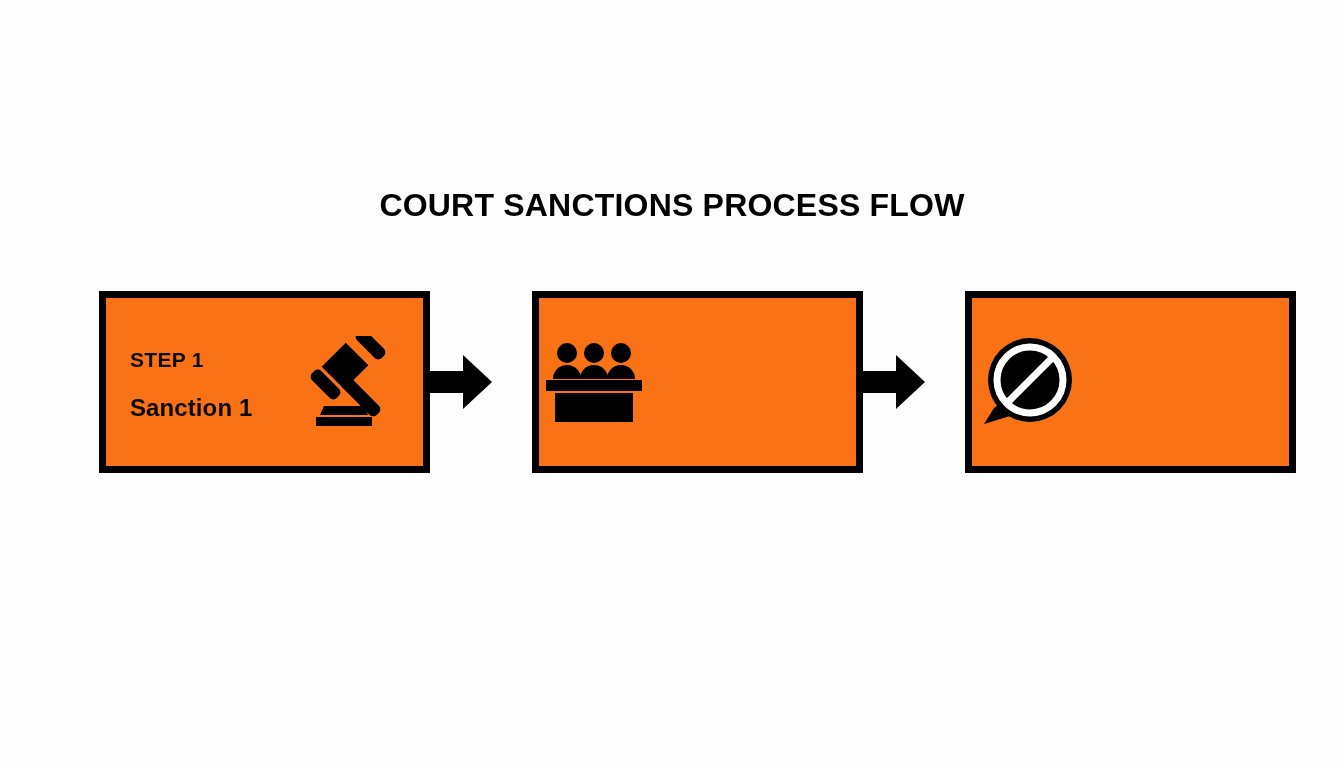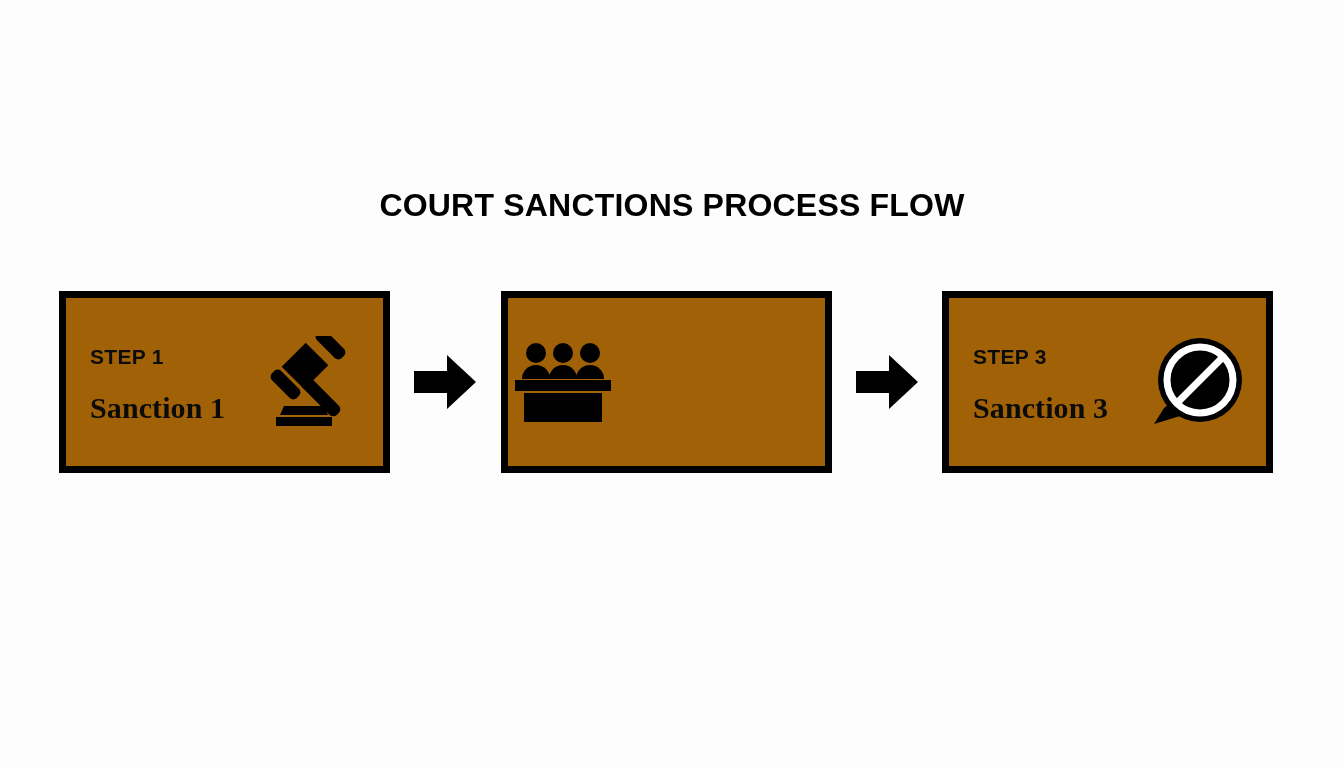--- a/index.html
+++ b/index.html
@@ -47,26 +47,27 @@
     display: flex;
     flex-direction: row;
     align-items: center;
   }
 
   .step-box {
     box-sizing: border-box;
     width: 331px;
     height: 182px;
     border: 7px solid #000000;
-    background: #a16207;
+    background: #f97316;
     position: relative;
     flex: 0 0 auto;
     display: flex;
     flex-direction: row;
     align-items: stretch;
+    margin-left: 40px;
   }
 
   .step-text-col {
     flex: 1 1 auto;
     display: flex;
     flex-direction: column;
     justify-content: center;
     padding-left: 24px;
     padding-top: 4px;
   }
@@ -75,27 +76,26 @@
     font-size: 21px;
     font-weight: bold;
     color: #0b0b0b;
     letter-spacing: 0.3px;
     line-height: 1;
     margin-bottom: 26px;
     white-space: nowrap;
   }
 
   .step-name {
-    font-size: 30px;
+    font-size: 24px;
     font-weight: bold;
     color: #0b0b0b;
     letter-spacing: 0.1px;
     line-height: 1;
     white-space: nowrap;
-    font-family: Liberation Serif, serif;
   }
 
   .step-icon-col {
     flex: 0 0 110px;
     display: flex;
     align-items: center;
     justify-content: center;
     padding-right: 14px;
   }
 
@@ -178,24 +178,20 @@
       </div>
     </div>
 
     <div class="arrow-connector">
       <svg width="62" height="54" viewBox="0 0 62 54">
         <path d="M0 16 L33 16 L33 0 L62 27 L33 54 L33 38 L0 38 Z" fill="#000000"></path>
       </svg>
     </div>
 
     <div class="step-box">
-      <div class="step-text-col">
-        <div class="step-label">STEP 3</div>
-        <div class="step-name">Sanction 3</div>
-      </div>
       <div class="step-icon-col">
 
         <svg width="94" height="92" viewBox="0 0 94 92">
           <g>
 
             <circle cx="50" cy="44" r="42" fill="#000000"></circle>
 
             <path d="M22 66 L30 80 L4 88 L14 72 Z" fill="#000000"></path>
 
             <circle cx="50" cy="44" r="33" fill="none" stroke="#ffffff" stroke-width="7"></circle>

